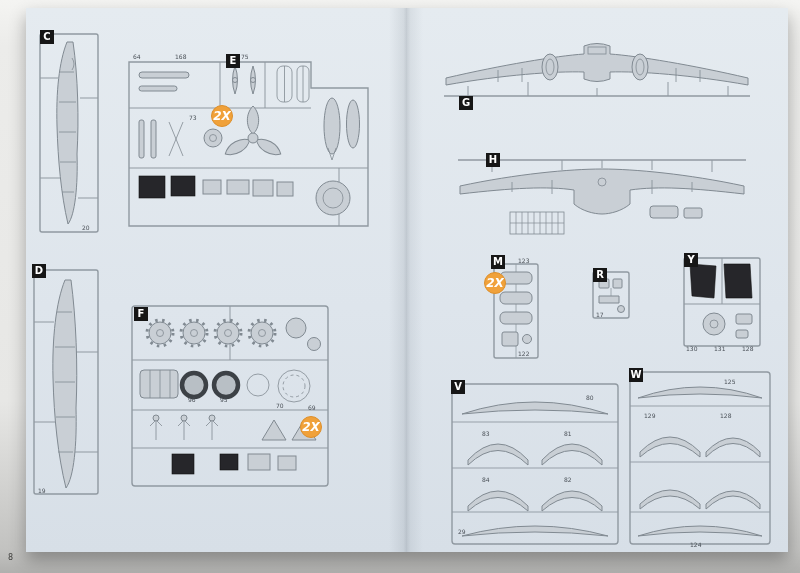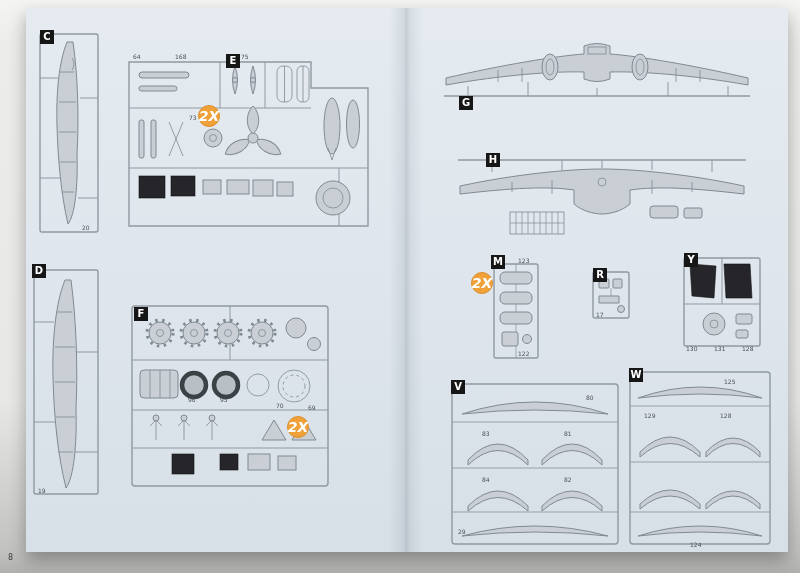--- a/index.html
+++ b/index.html
@@ -25,22 +25,22 @@
     background:linear-gradient(270deg,rgba(0,0,0,0) 0%,rgba(60,72,84,.08) 78%,rgba(60,72,84,.16) 100%);
   }
   .sprue{position:absolute;}
   .sprue-label{
     position:absolute;width:14px;height:14px;background:#161616;color:#fff;
     font-weight:bold;font-size:10px;line-height:14px;text-align:center;z-index:3;
   }
   .badge-2x{
     position:absolute;width:22px;height:22px;border-radius:50%;
     background:#f0a13a;border:1px solid #dd8f2b;color:#fff;box-sizing:border-box;
-    font-weight:bold;font-style:italic;font-size:14px;
-    display:flex;align-items:center;justify-content:center;z-index:3;
+    font-weight:bold;font-style:italic;font-size:12px;
+    display:flex;align-items:center;justify-content:center;z-index:3;margin-left:13px;
   }
   .page-num{position:absolute;left:8px;top:553px;font-size:8px;color:#3e3e3c;}
   svg{display:block;}
   svg text{font-family:"DejaVu Sans",sans-serif;}
   .frame{fill:none;stroke:#9099a1;stroke-width:1.4;}
   .rail{fill:none;stroke:#9099a1;stroke-width:1;}
   .part{fill:#c9cfd5;stroke:#818a92;stroke-width:1;}
   .part-line{fill:none;stroke:#818a92;stroke-width:.8;}
   .dark{fill:#26262a;stroke:#111;stroke-width:.6;}
   .cog{fill:none;stroke:#818a92;stroke-width:3;stroke-dasharray:2.5 4.5;}

